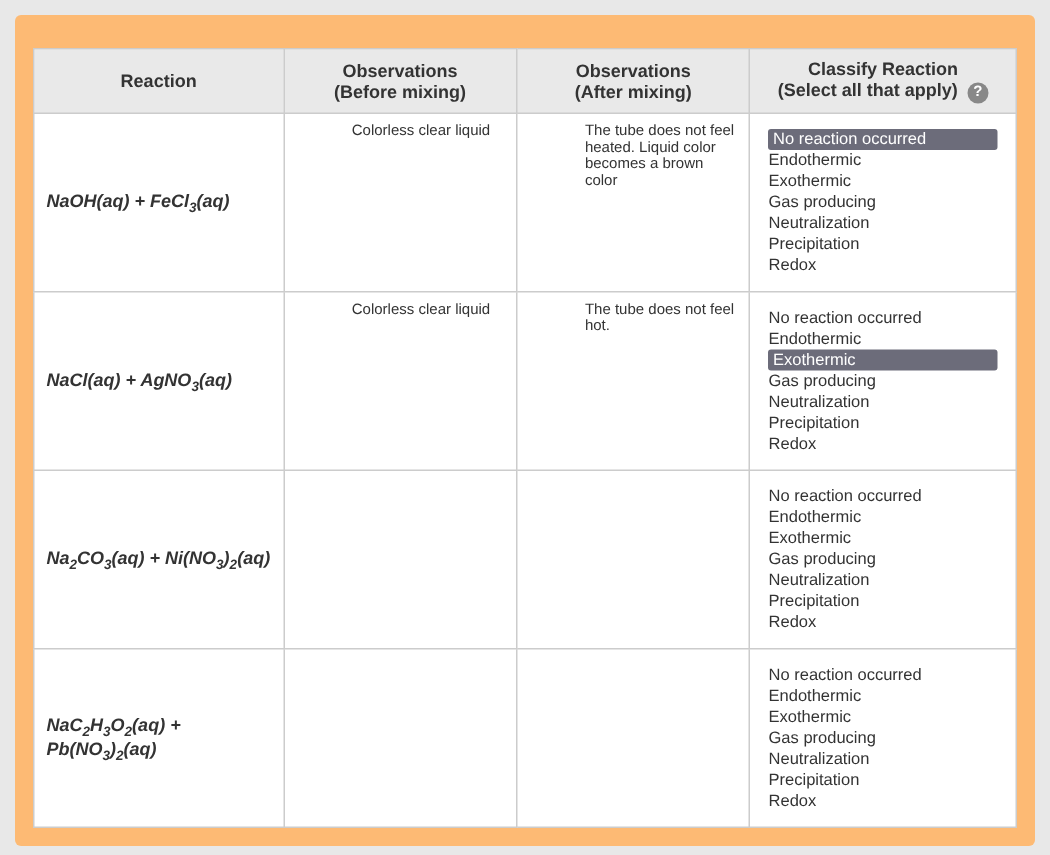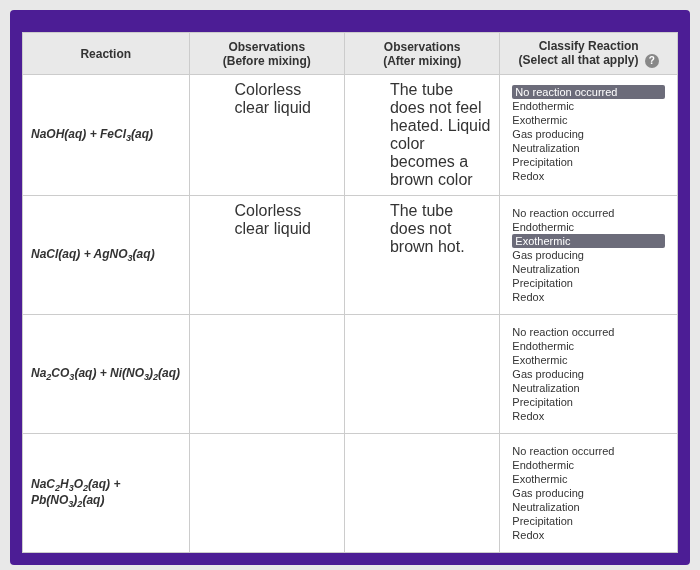--- a/index.html
+++ b/index.html
@@ -7,21 +7,21 @@
       font-family: Arial, sans-serif;
       background: #e8e8e8;
       width: 700px;
       min-height: 570px;
       display: flex;
       align-items: flex-start;
       justify-content: center;
       padding: 10px;
     }
     .page-container {
-      background: #4c1d95;
+      background: #fdba74;
       width: 680px;
       padding: 12px;
       border-radius: 4px;
     }
     .page-title {
       font-size: 16px;
       font-weight: bold;
       color: #222;
       margin-bottom: 10px;
     }
@@ -48,21 +48,21 @@
     }
     .reaction-cell {
       font-style: italic;
       font-size: 12px;
       vertical-align: middle;
       width: 150px;
       font-weight: bold;
     }
     .obs-cell {
       width: 140px;
-      font-size: 16px;
+      font-size: 10px;
       padding-left: 45px;
     }
     .classify-cell {
       width: 160px;
       font-size: 11px;
     }
     .classify-list {
       list-style: none;
       padding: 0;
       margin: 4px;
@@ -126,21 +126,21 @@
               <li style="cursor: pointer;">Gas producing</li>
               <li style="cursor: pointer;">Neutralization</li>
               <li style="cursor: pointer;">Precipitation</li>
               <li style="cursor: pointer;">Redox</li>
             </ul>
           </td>
         </tr>
         <tr>
           <td class="reaction-cell">NaCl(<i>aq</i>) + AgNO<sub>3</sub>(<i>aq</i>)</td>
           <td class="obs-cell">Colorless clear liquid</td>
-          <td class="obs-cell">The tube does not brown hot.</td>
+          <td class="obs-cell">The tube does not feel hot.</td>
           <td class="classify-cell">
             <ul class="classify-list">
               <li style="cursor: pointer;">No reaction occurred</li>
               <li style="cursor: pointer;">Endothermic</li>
               <li class="selected" style="cursor: pointer;">Exothermic</li>
               <li style="cursor: pointer;">Gas producing</li>
               <li style="cursor: pointer;">Neutralization</li>
               <li style="cursor: pointer;">Precipitation</li>
               <li style="cursor: pointer;">Redox</li>
             </ul>

